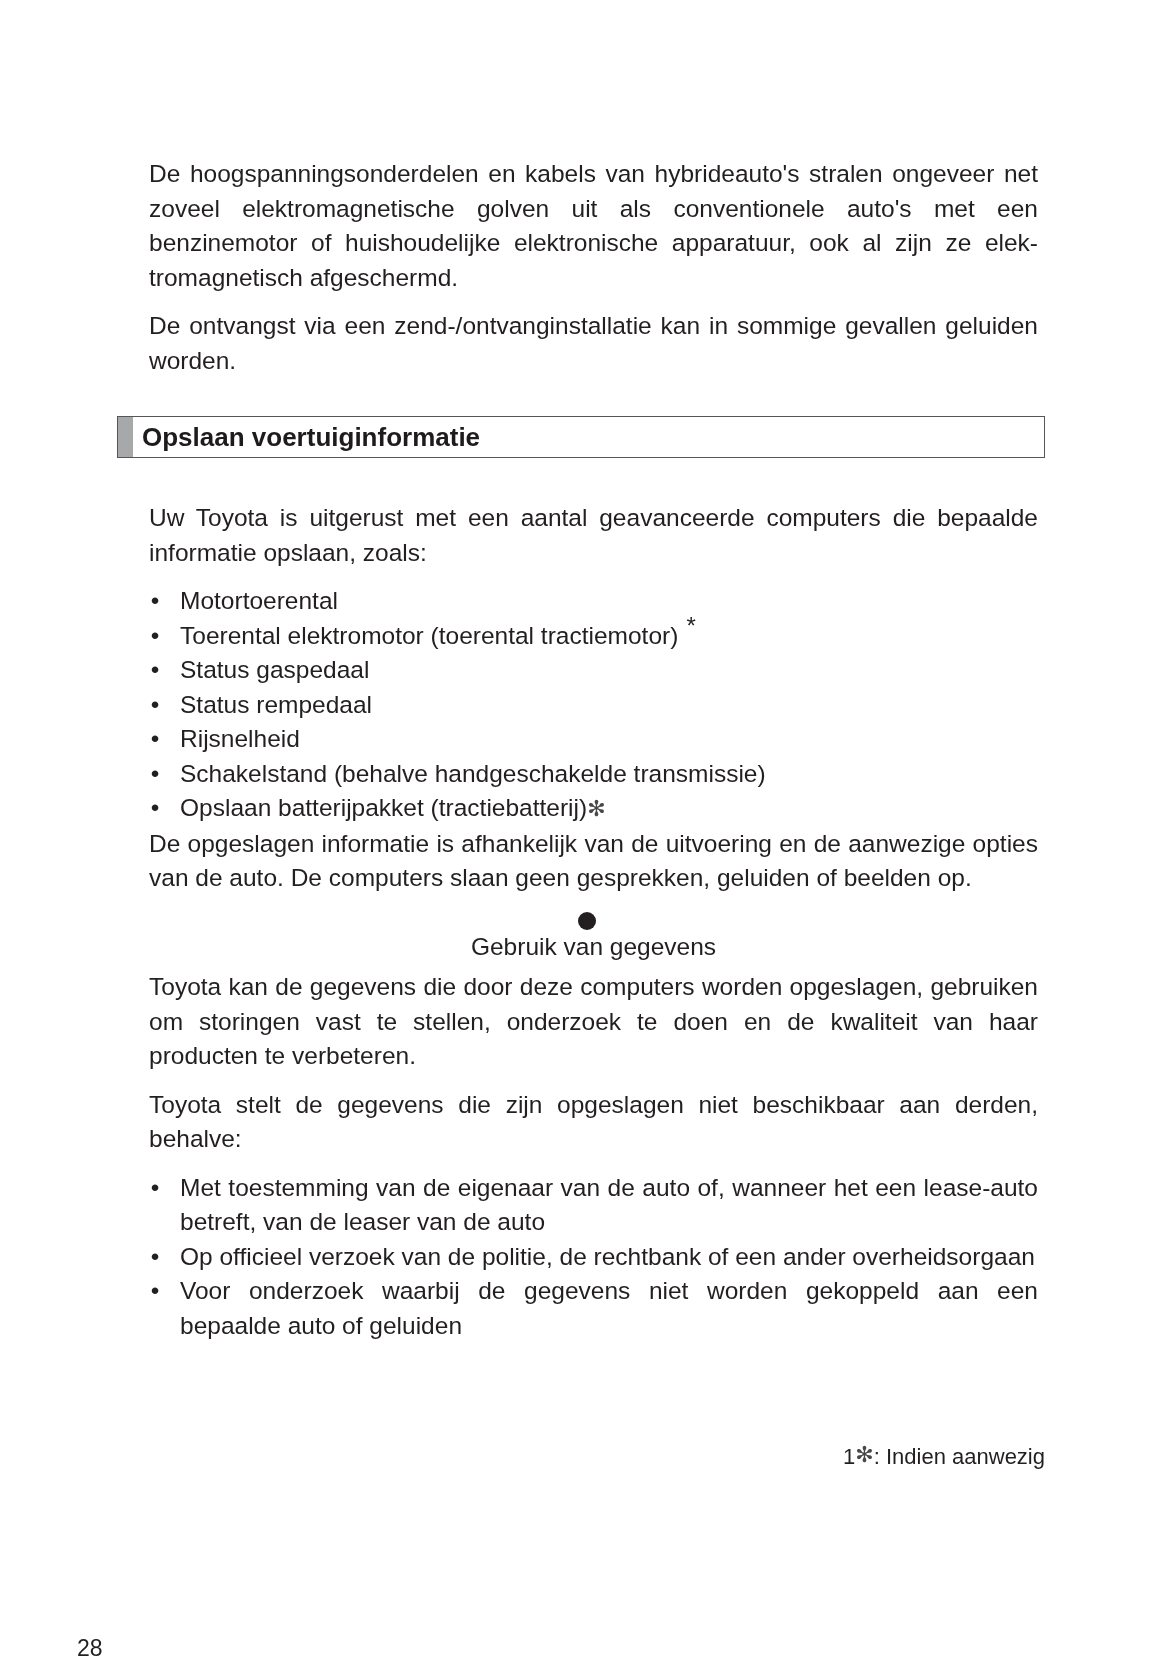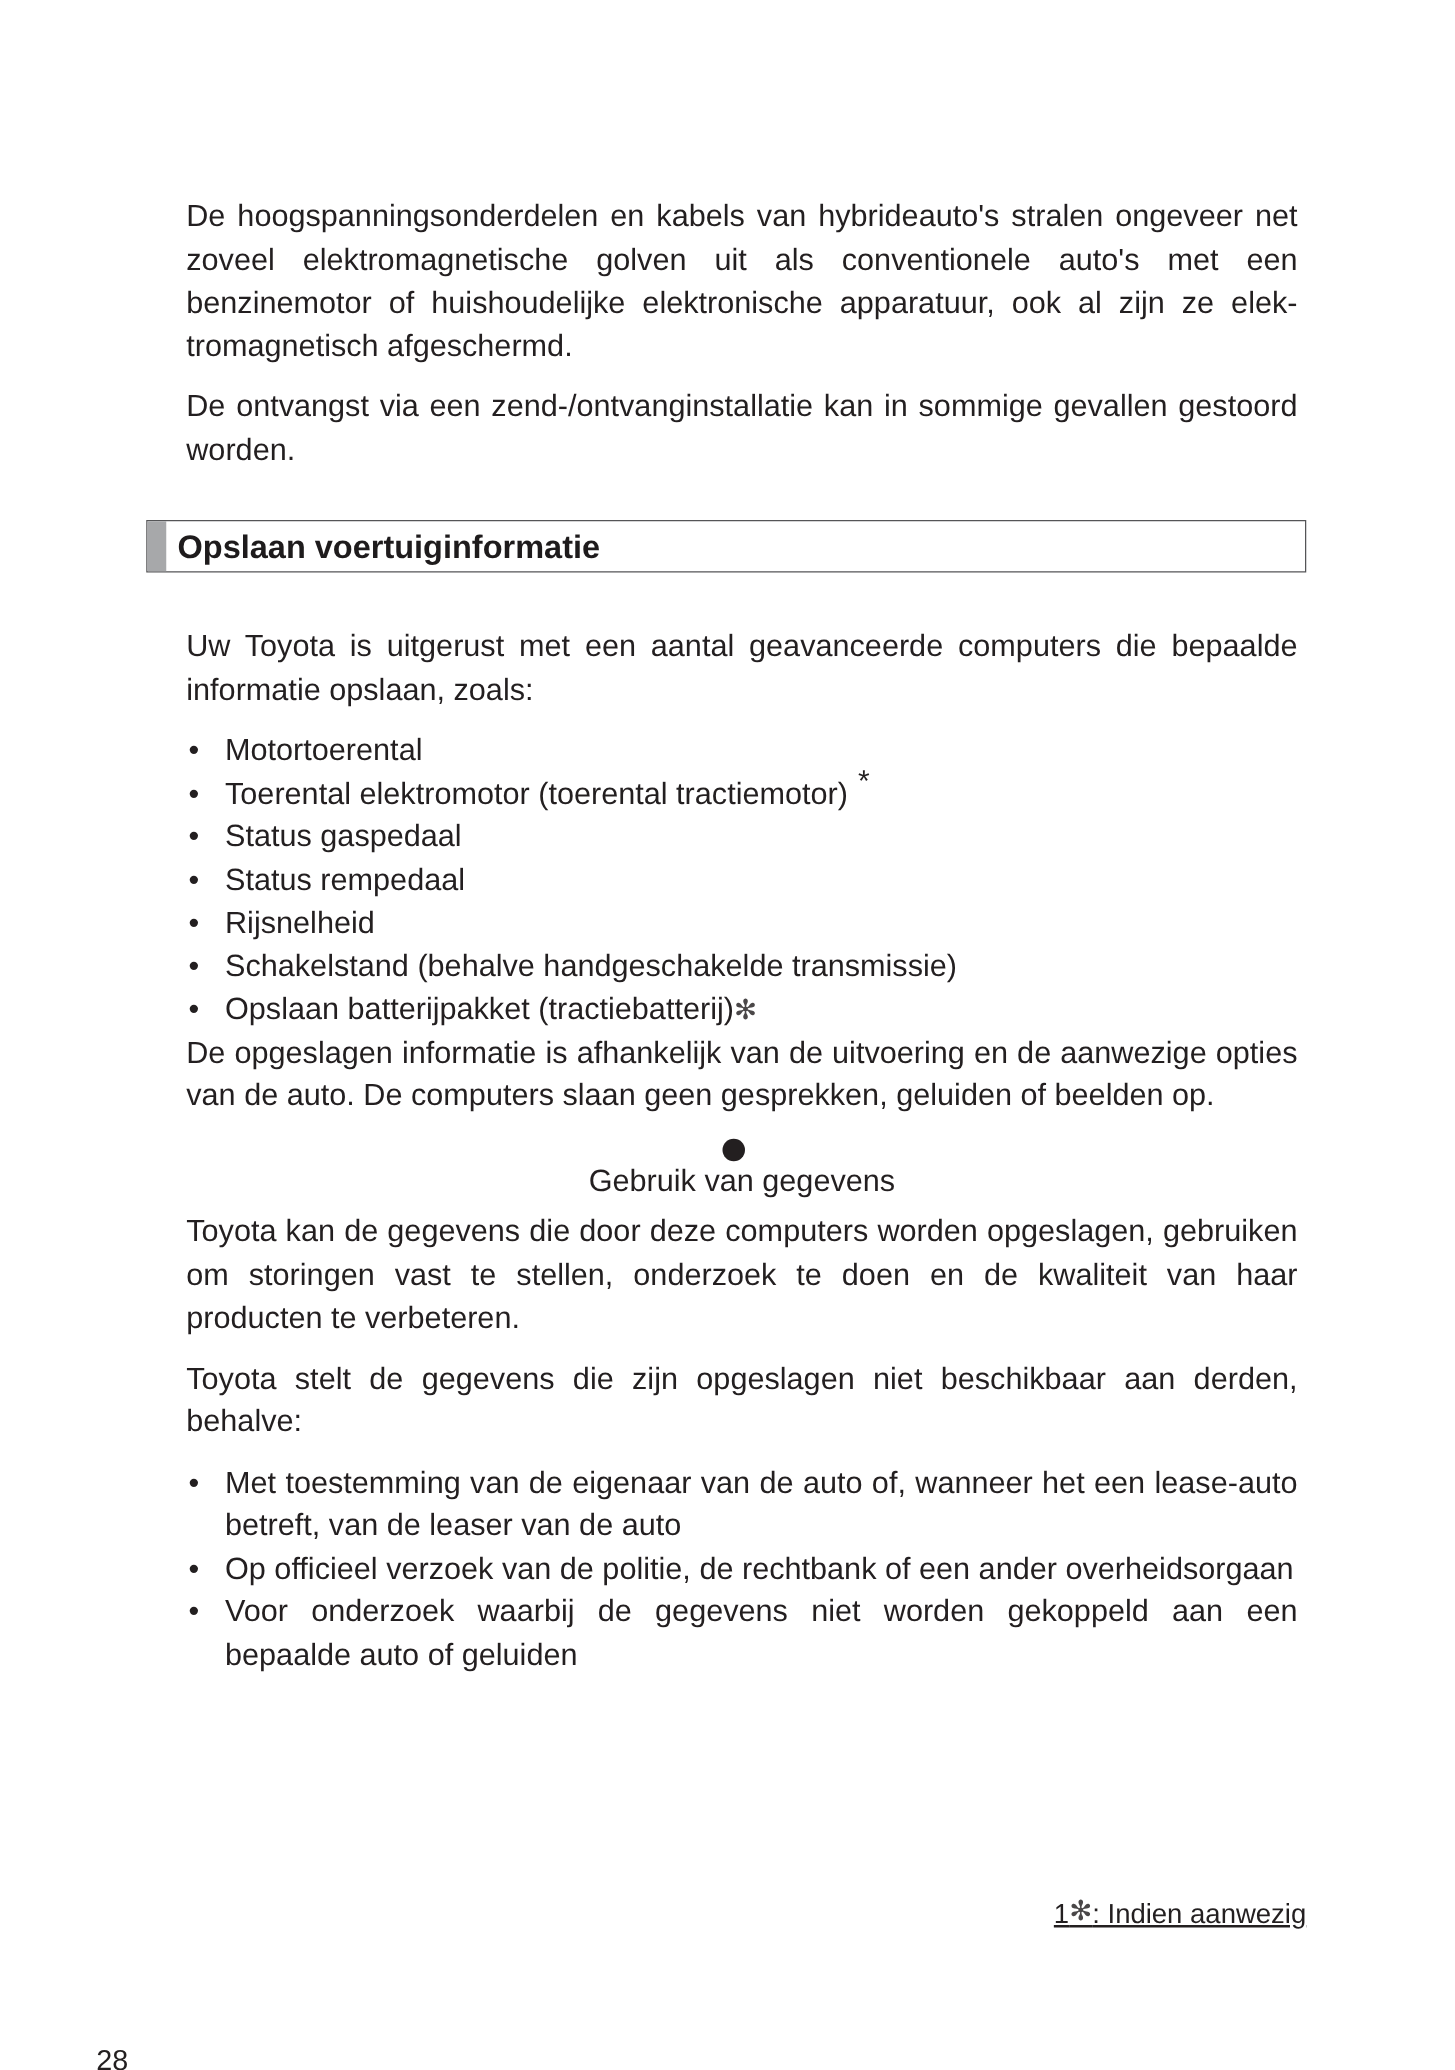--- a/index.html
+++ b/index.html
@@ -100,24 +100,23 @@
       border-radius: 50%;
       background: #231f20;
       margin-right: 13px;
       margin-top: 2px;
     }
     .gap { margin-top: 14px; }
 
     .footnote {
       position: absolute;
       right: 119px;
-      top: 1518px;
+      top: 1444px;
       font-size: 22px;
       color: #231f20;
-      text-decoration: underline;
     }
     .footnote .fn-star {
       font-size: 22px;
       color: #4a4748;
       position: relative;
       top: -2px;
     }
     .page-number {
       position: absolute;
       left: 77px;
@@ -125,21 +124,21 @@
       font-size: 23px;
     }
   </style>
 </head>
 <body>
 
 <div class="page">
 
   <div class="content" id="intro">
     <p class="para">De hoogspanningsonderdelen en kabels van hybrideauto's stralen ongeveer net zoveel elektromagnetische golven uit als conventionele auto's met een benzinemotor of huishoudelijke elektronische apparatuur, ook al zijn ze elek­tromagnetisch afgeschermd.</p>
-    <p class="para">De ontvangst via een zend-/ontvanginstallatie kan in sommige gevallen gestoord worden.</p>
+    <p class="para">De ontvangst via een zend-/ontvanginstallatie kan in sommige gevallen geluiden worden.</p>
   </div>
 
   <div class="heading-box">
     <div class="heading-bar"></div>
     <div class="heading-text">Opslaan voertuiginformatie</div>
   </div>
 
   <div class="content" id="section">
     <p class="para">Uw Toyota is uitgerust met een aantal geavanceerde computers die bepaalde informatie opslaan, zoals:</p>
 

